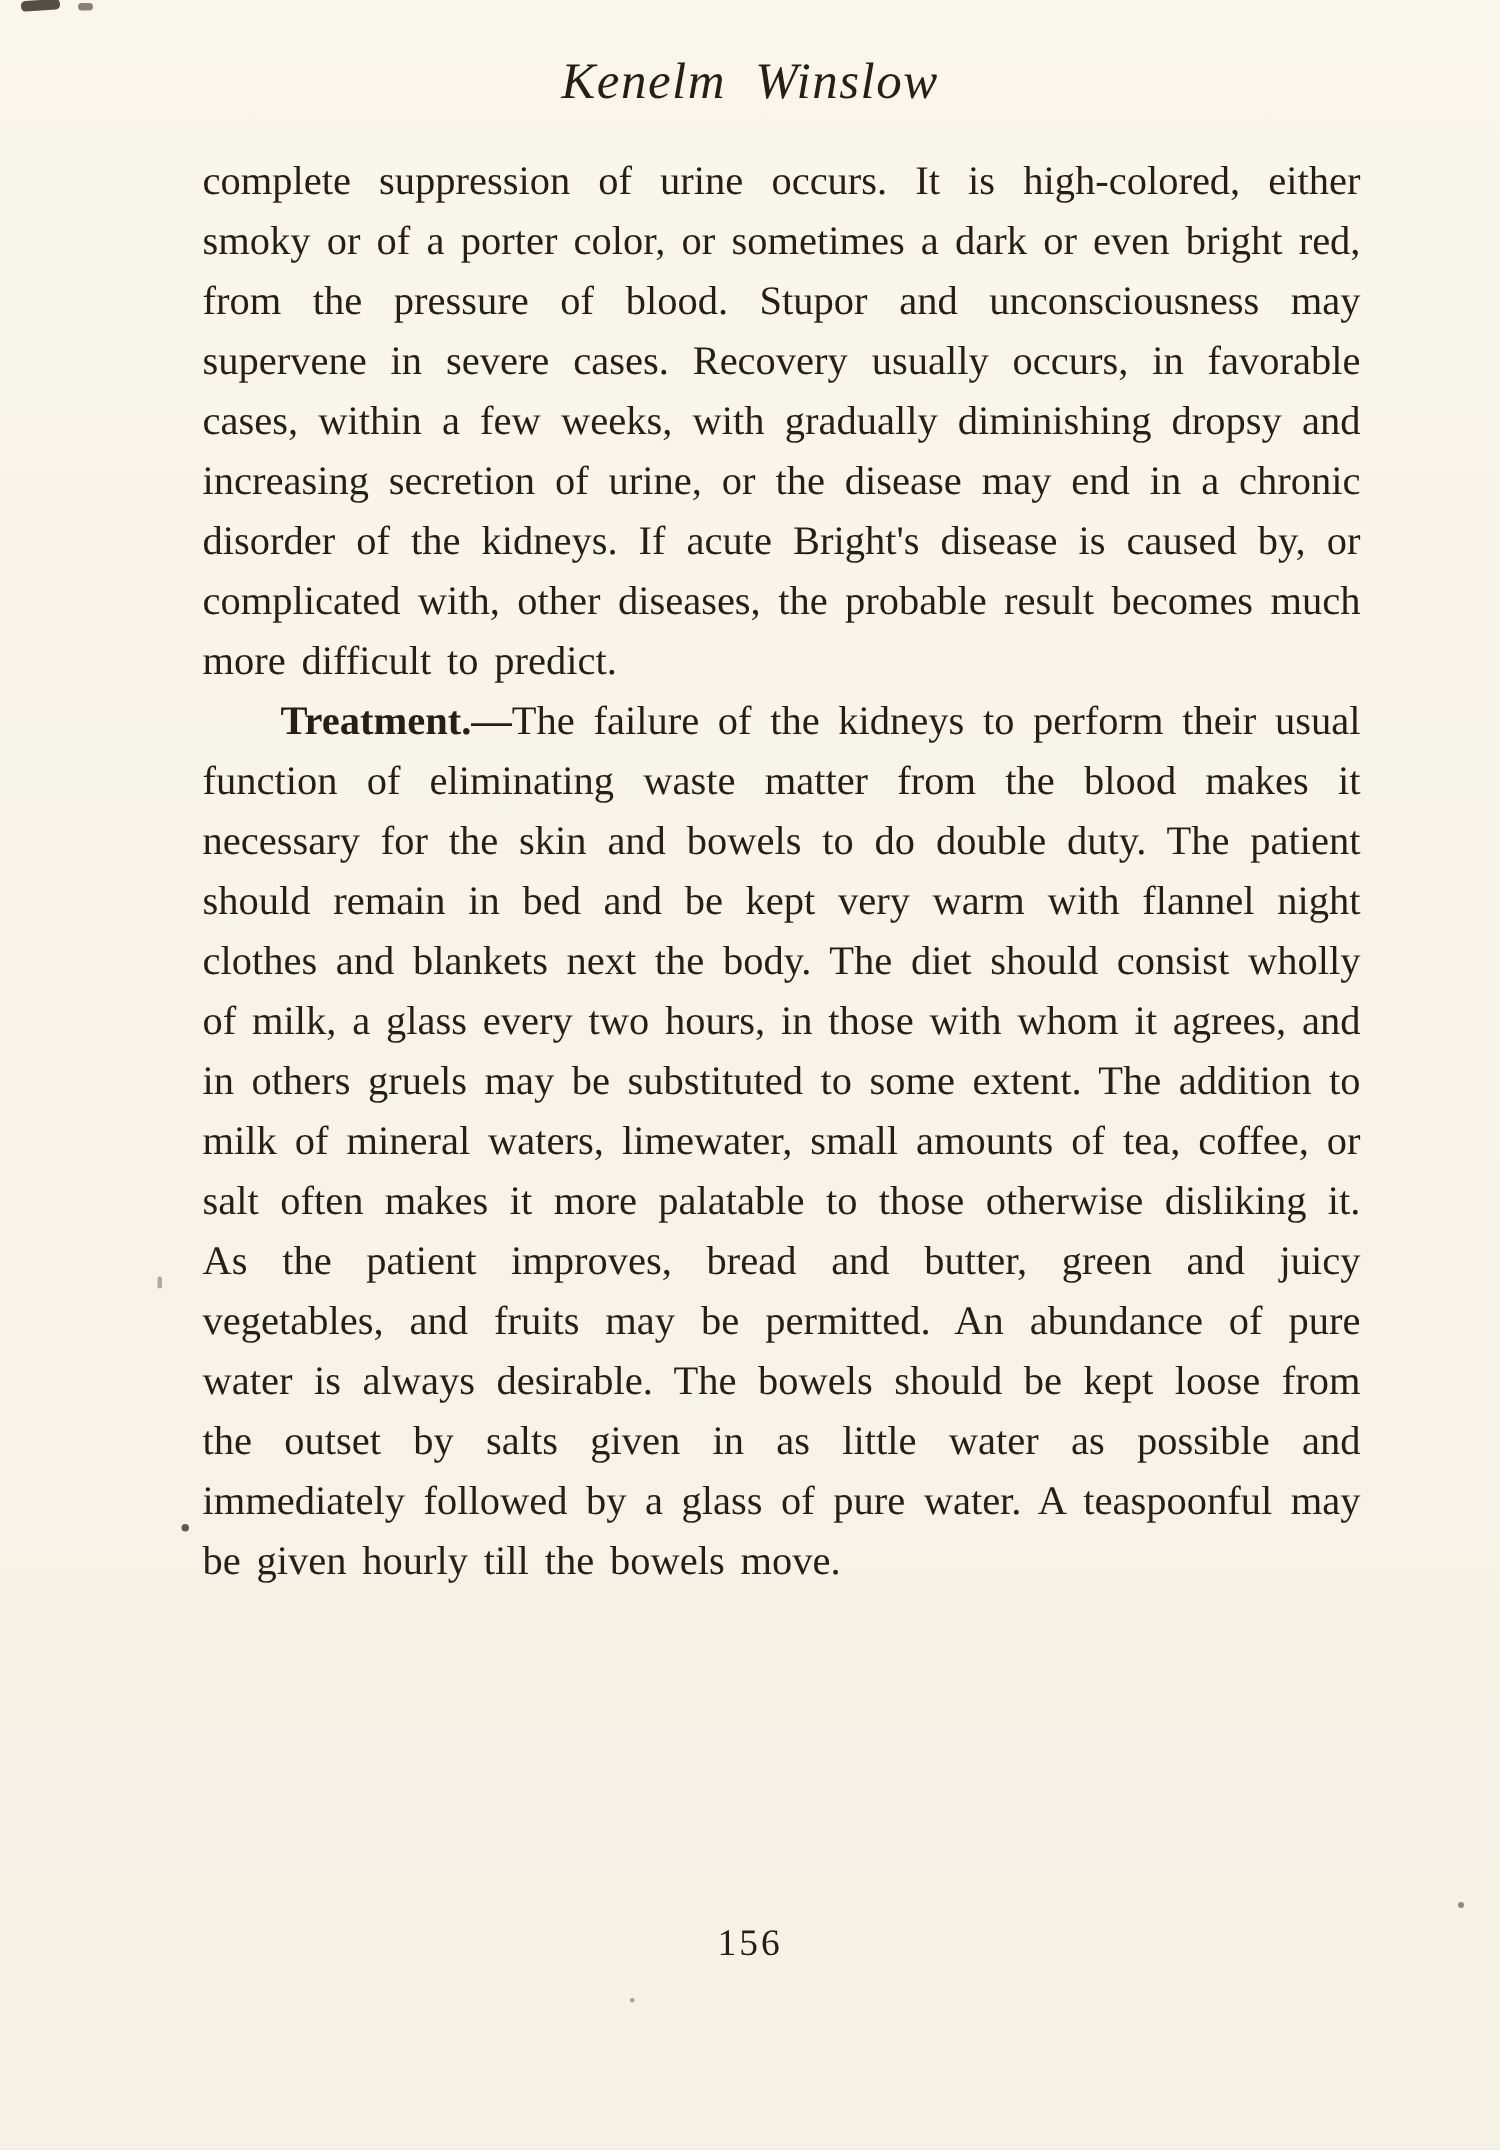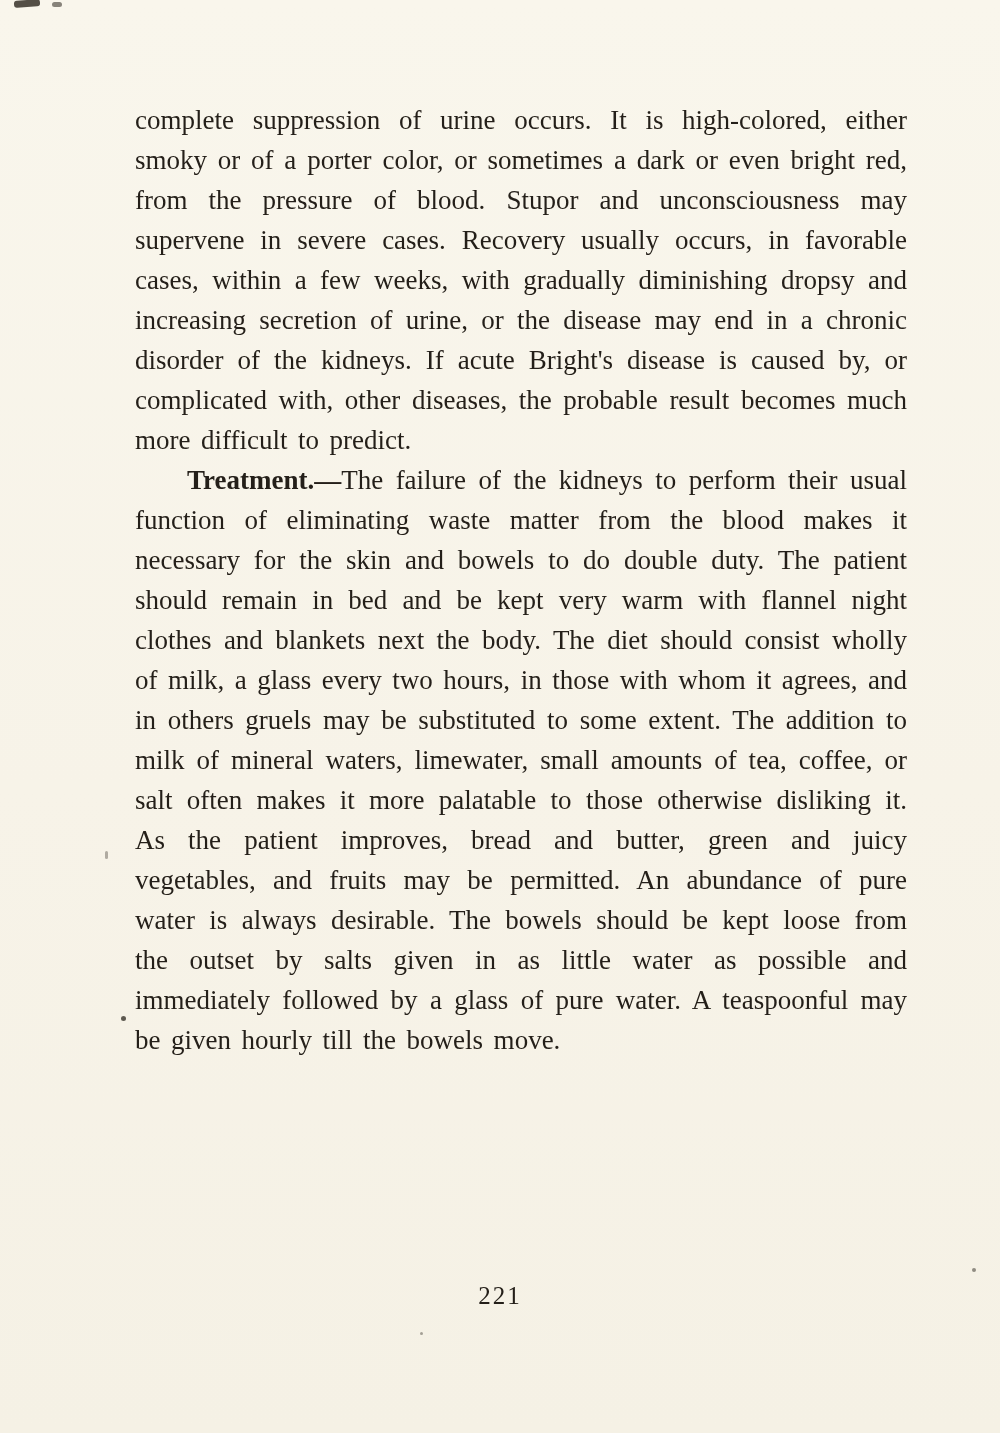--- a/index.html
+++ b/index.html
@@ -92,27 +92,28 @@
   }
   .artifact-under-number {
     top: 1332px; left: 420px; width: 3px; height: 3px; opacity: 0.4;
   }
 </style>
 </head>
 <body>
 
 <div class="page">
 
+  <div class="running-head">Kenelm Winslow</div>
 
   <div class="body-text">
     <p class="para-flush">complete suppression of urine occurs.  It is high-colored, either smoky or of a porter color, or sometimes a dark or even bright red, from the pressure of blood. Stupor and unconsciousness may supervene in severe cases.  Recovery usually occurs, in favorable cases, within a few weeks, with gradually diminishing dropsy and increasing secretion of urine, or the disease may end in a chronic disorder of the kidneys.  If acute Bright's disease is caused by, or complicated with, other diseases, the probable result becomes much more difficult to predict.</p>
     <p class="para-indent"><span class="bold-lead">Treatment.—</span><span>The failure of the kidneys to perform their usual function of eliminating waste matter from the blood makes it necessary for the skin and bowels to do double duty.  The patient should remain in bed and be kept very warm with flannel night clothes and blankets next the body.  The diet should consist wholly of milk, a glass every two hours, in those with whom it agrees, and in others gruels may be substituted to some extent.  The addition to milk of mineral waters, limewater, small amounts of tea, coffee, or salt often makes it more palatable to those otherwise disliking it.  As the patient improves, bread and butter, green and juicy vegetables, and fruits may be permitted.  An abundance of pure water is always desirable.  The bowels should be kept loose from the outset by salts given in as little water as possible and immediately followed by a glass of pure water.  A teaspoonful may be given hourly till the bowels move.</span></p>
   </div>
 
-  <div class="page-number">221</div>
+  <div class="page-number">156</div>
 
   <div class="artifact artifact-topleft-a"></div>
   <div class="artifact artifact-topleft-b"></div>
   <div class="artifact artifact-margin-dot"></div>
   <div class="artifact artifact-margin-dot-2"></div>
   <div class="artifact artifact-bottom-dot"></div>
   <div class="artifact artifact-under-number"></div>
 
 </div>
 

